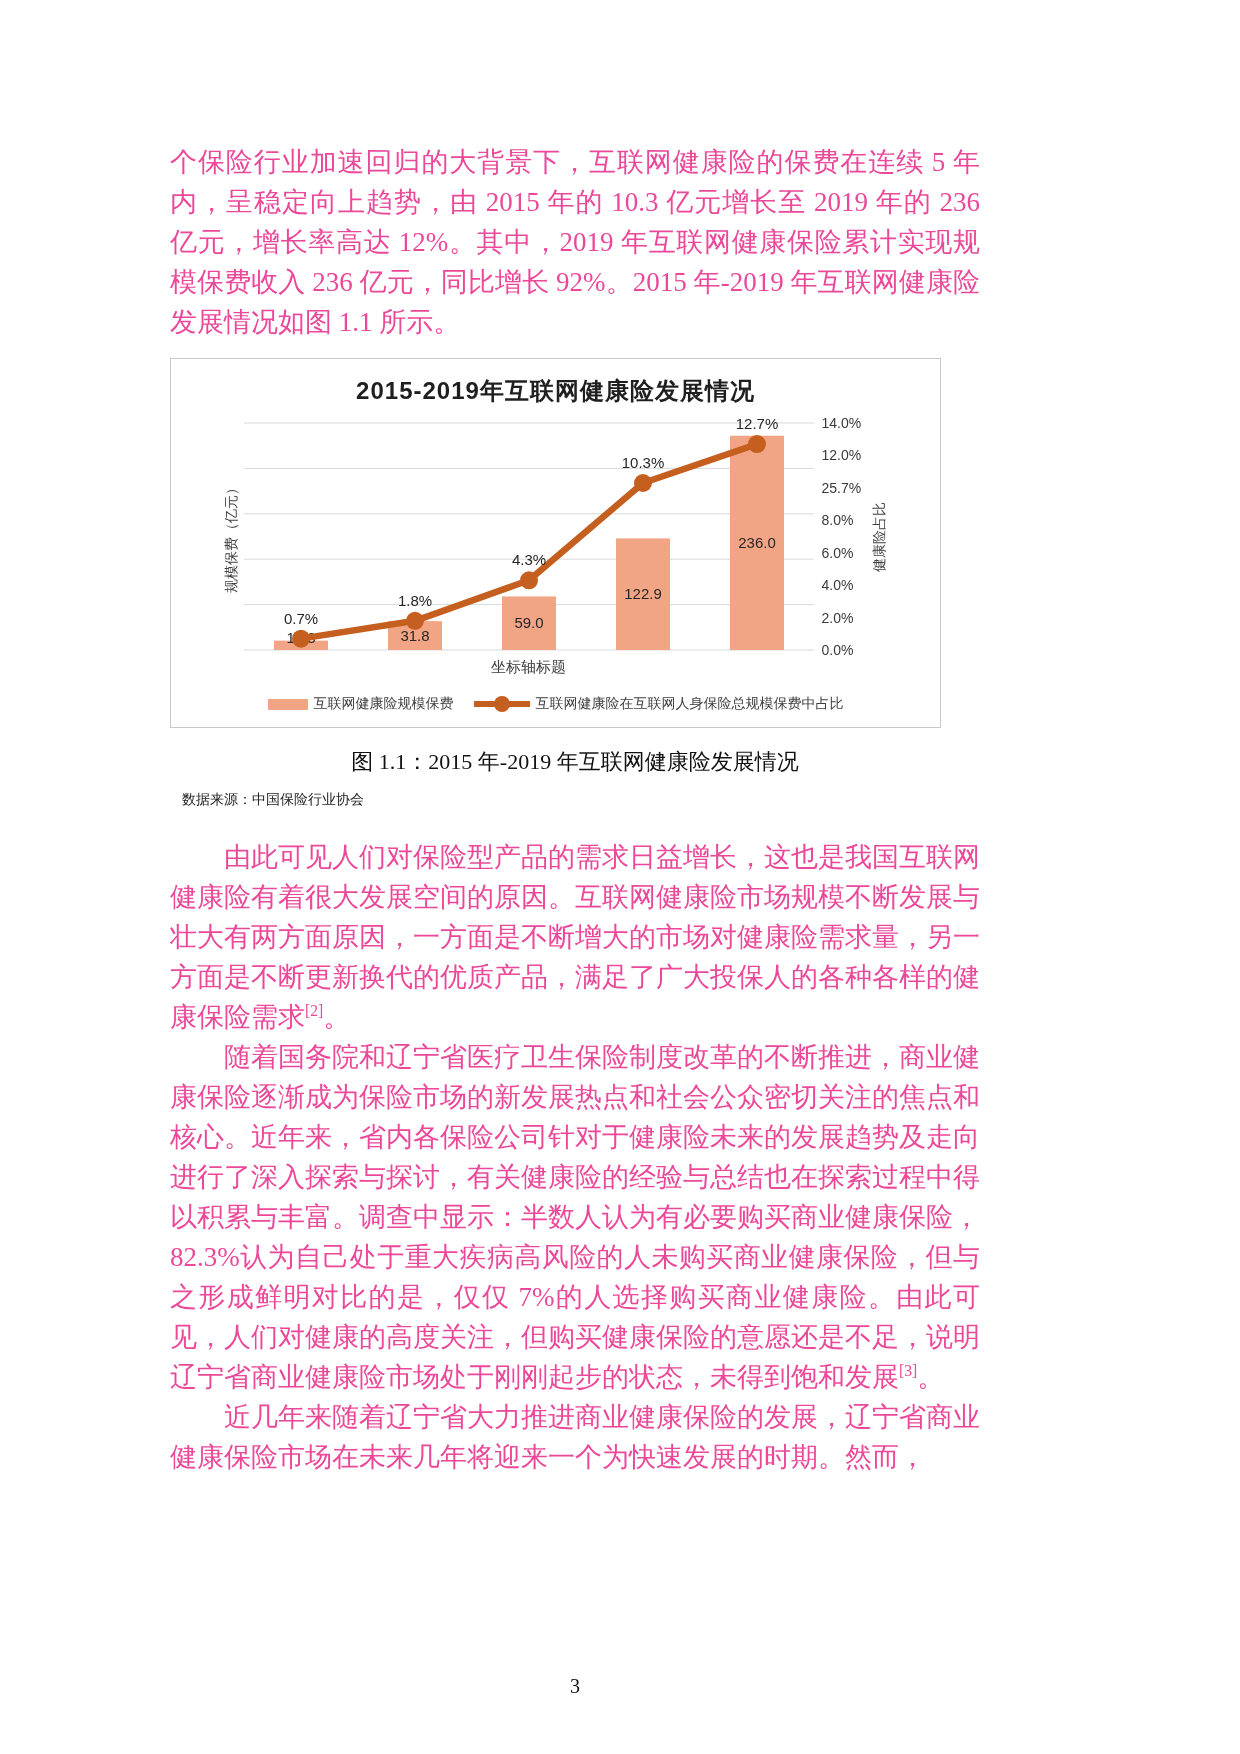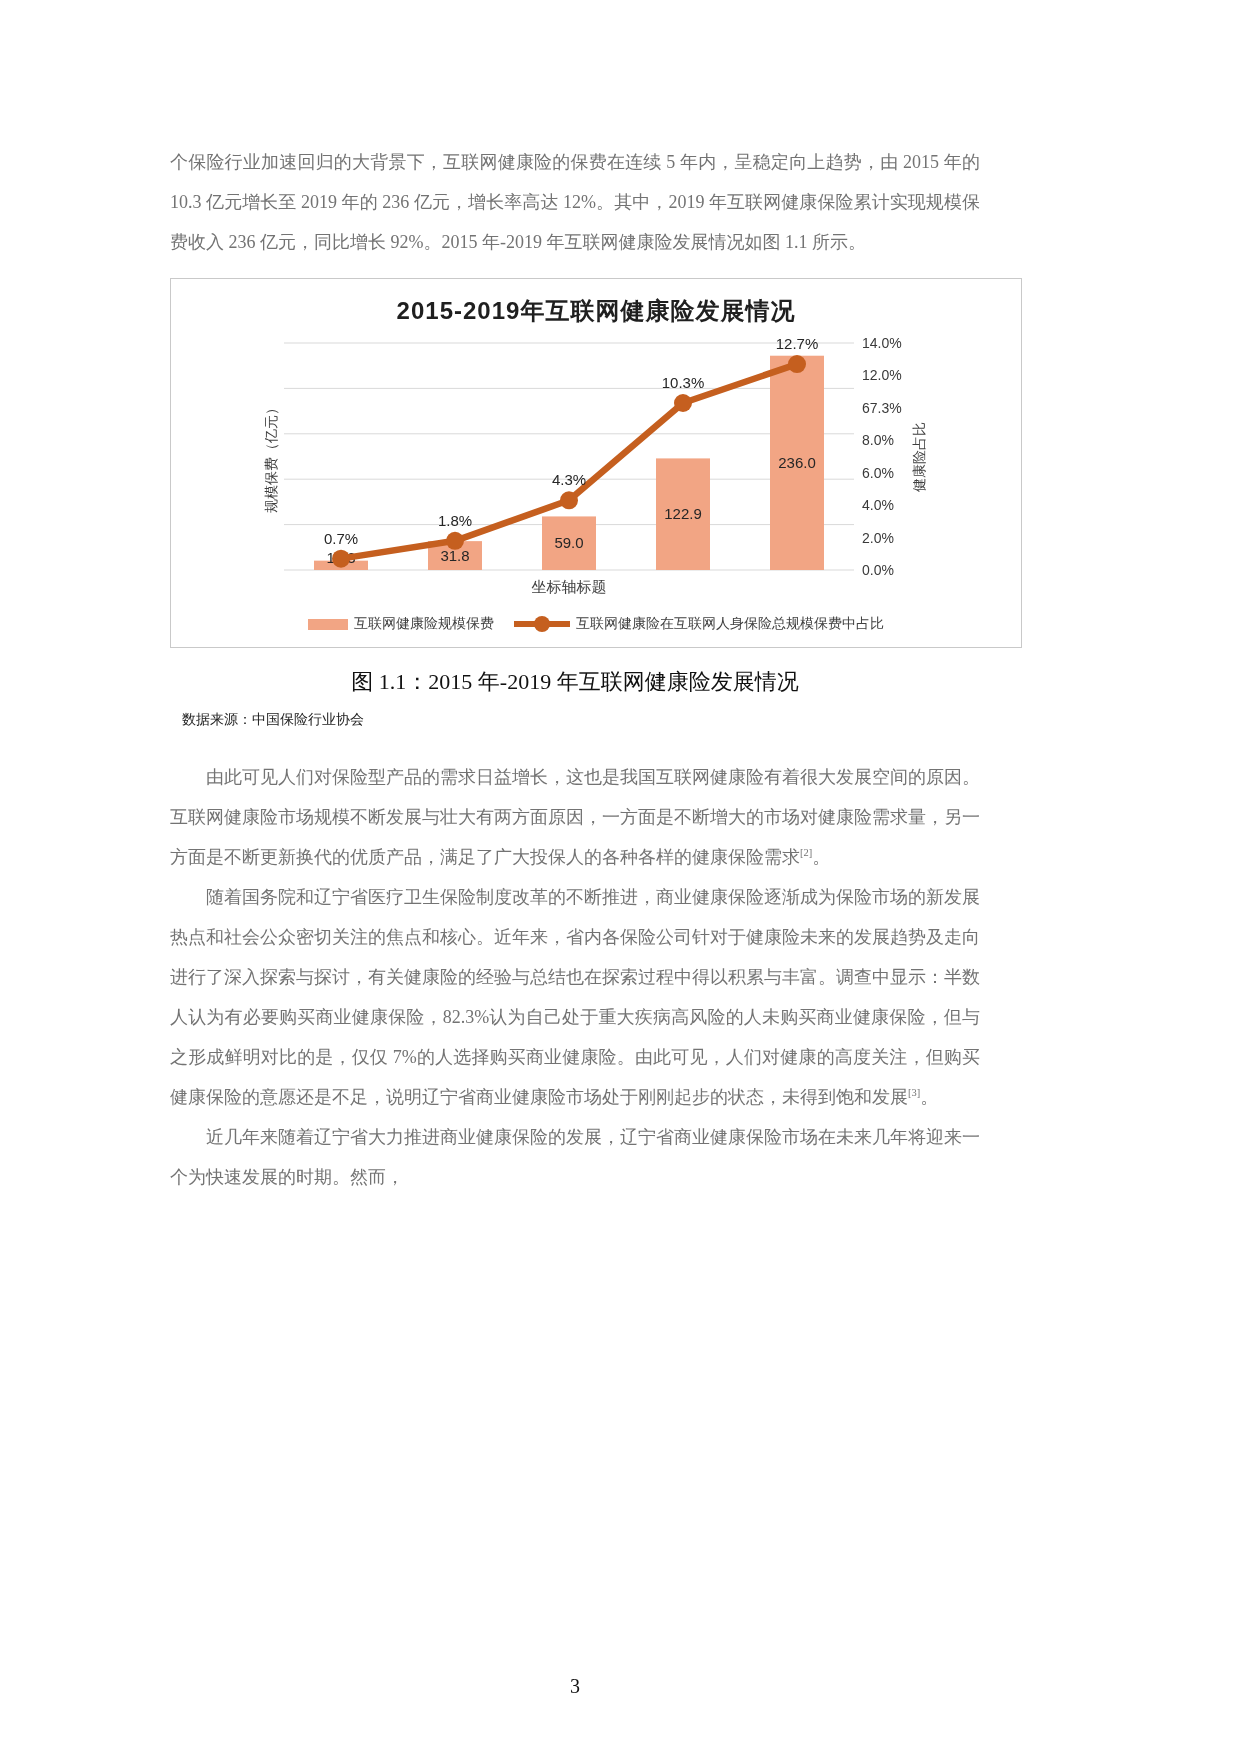--- a/index.html
+++ b/index.html
@@ -7,32 +7,32 @@
   .page {
     position:relative;
     width:1240px; height:1754px;
     background:#ffffff;
     padding:142px 260px 0 170px;
     font-family:"Liberation Serif","DejaVu Serif",serif;
     color:#111111;
     overflow:hidden;
   }
   .body-text {
-    font-size:18px;
+    font-size:27px;
     line-height:40px;
     text-align:justify;
-    color:#737373;
+    color:#ec4899;
   }
   .body-text.indent { text-indent:2em; }
   .body-text sup { font-size:0.58em; vertical-align:super; line-height:0; }
 
   
   .chart-box {
     margin-top:16px;
-    width:852px;
+    width:771px;
     border:1px solid #c9c9c9;
     background:#ffffff;
     padding:16px 8px 14px 8px;
     font-family:"Liberation Sans","DejaVu Sans",sans-serif;
   }
   .chart-title {
     text-align:center;
     font-weight:bold;
     font-size:24px;
     color:#1f1f1f;
@@ -142,21 +142,21 @@
             <text x="171" y="182.81428571428572" text-anchor="middle" font-size="15" fill="#262626">1.8%</text>
             <text x="285" y="142.27857142857144" text-anchor="middle" font-size="15" fill="#262626">4.3%</text>
             <text x="399" y="44.99285714285713" text-anchor="middle" font-size="15" fill="#262626">10.3%</text>
             <text x="513" y="6.078571428571422" text-anchor="middle" font-size="15" fill="#262626">12.7%</text>
           </svg>
         <div class="x-axis-title">坐标轴标题</div>
       </div>
       <div class="ticks-col right" id="right-ticks">
           <span style="top: 0%;">14.0%</span>
           <span style="top: 14.2857%;">12.0%</span>
-          <span style="top: 28.5714%;">67.3%</span>
+          <span style="top: 28.5714%;">25.7%</span>
           <span style="top: 42.8571%;">8.0%</span>
           <span style="top: 57.1429%;">6.0%</span>
           <span style="top: 71.4286%;">4.0%</span>
           <span style="top: 85.7143%;">2.0%</span>
           <span style="top: 100%;">0.0%</span>
         </div>
       <div class="y-title">
         <span>健康险占比</span>
       </div>
     </div>

